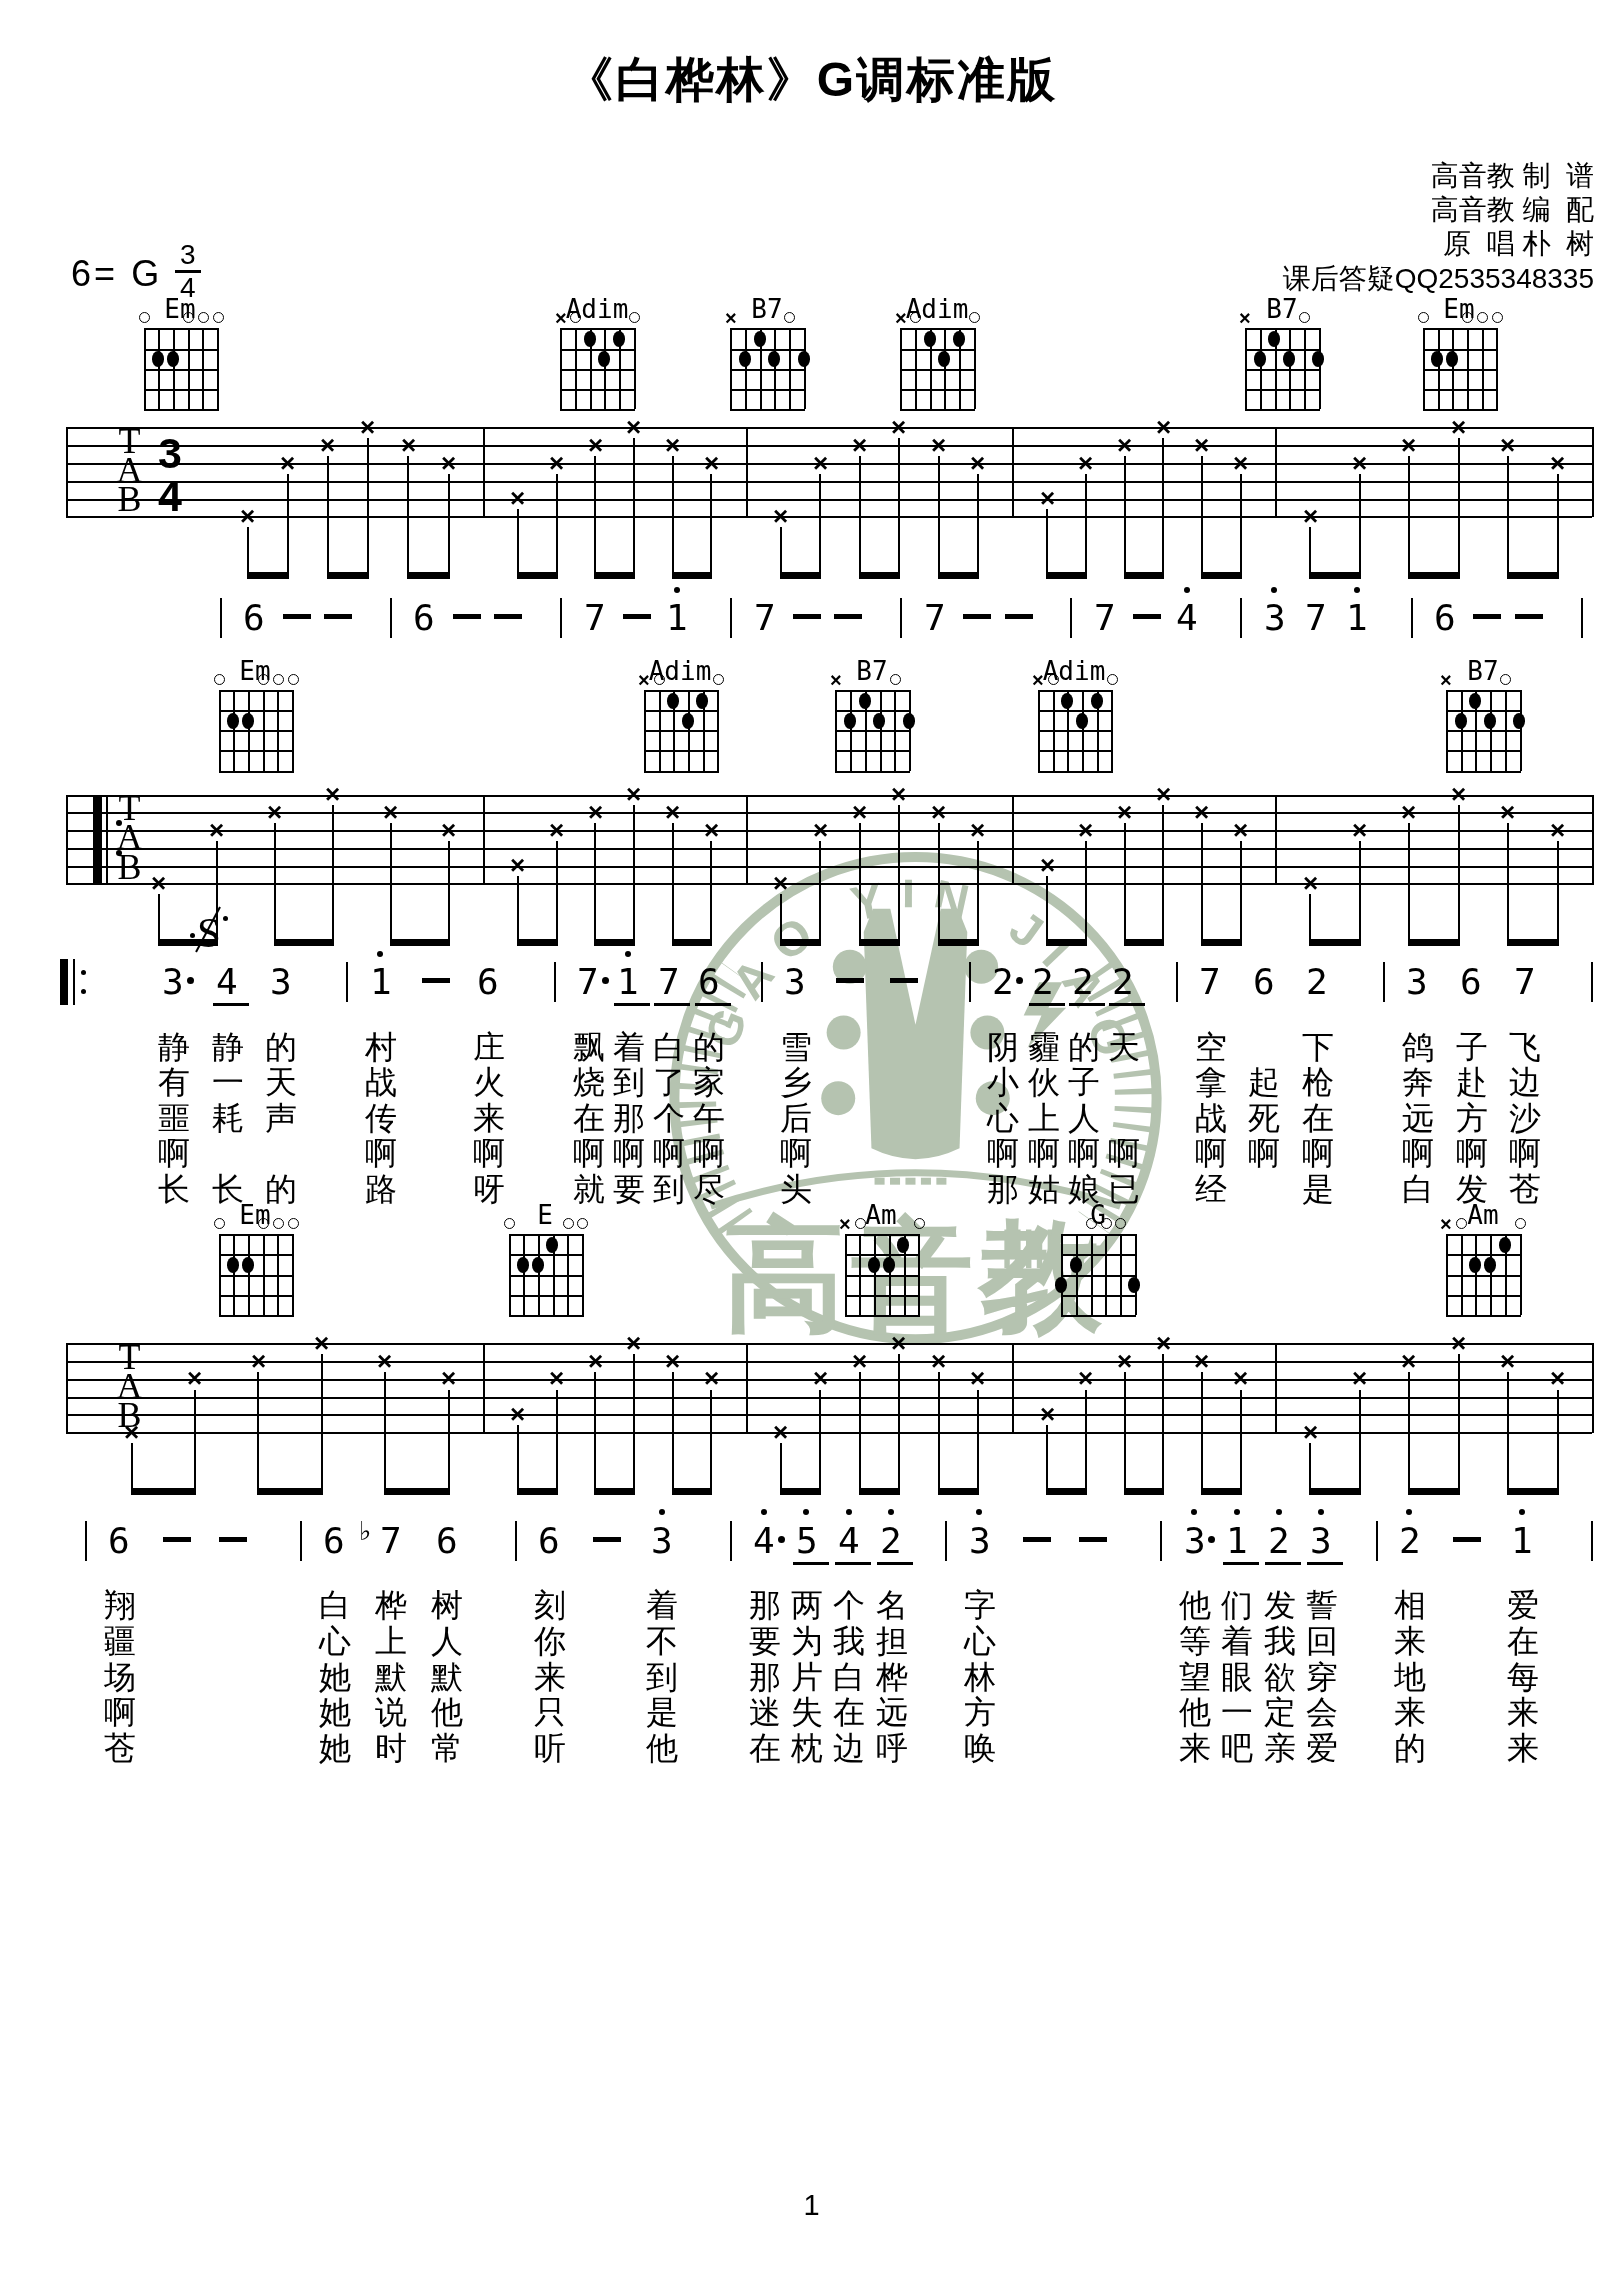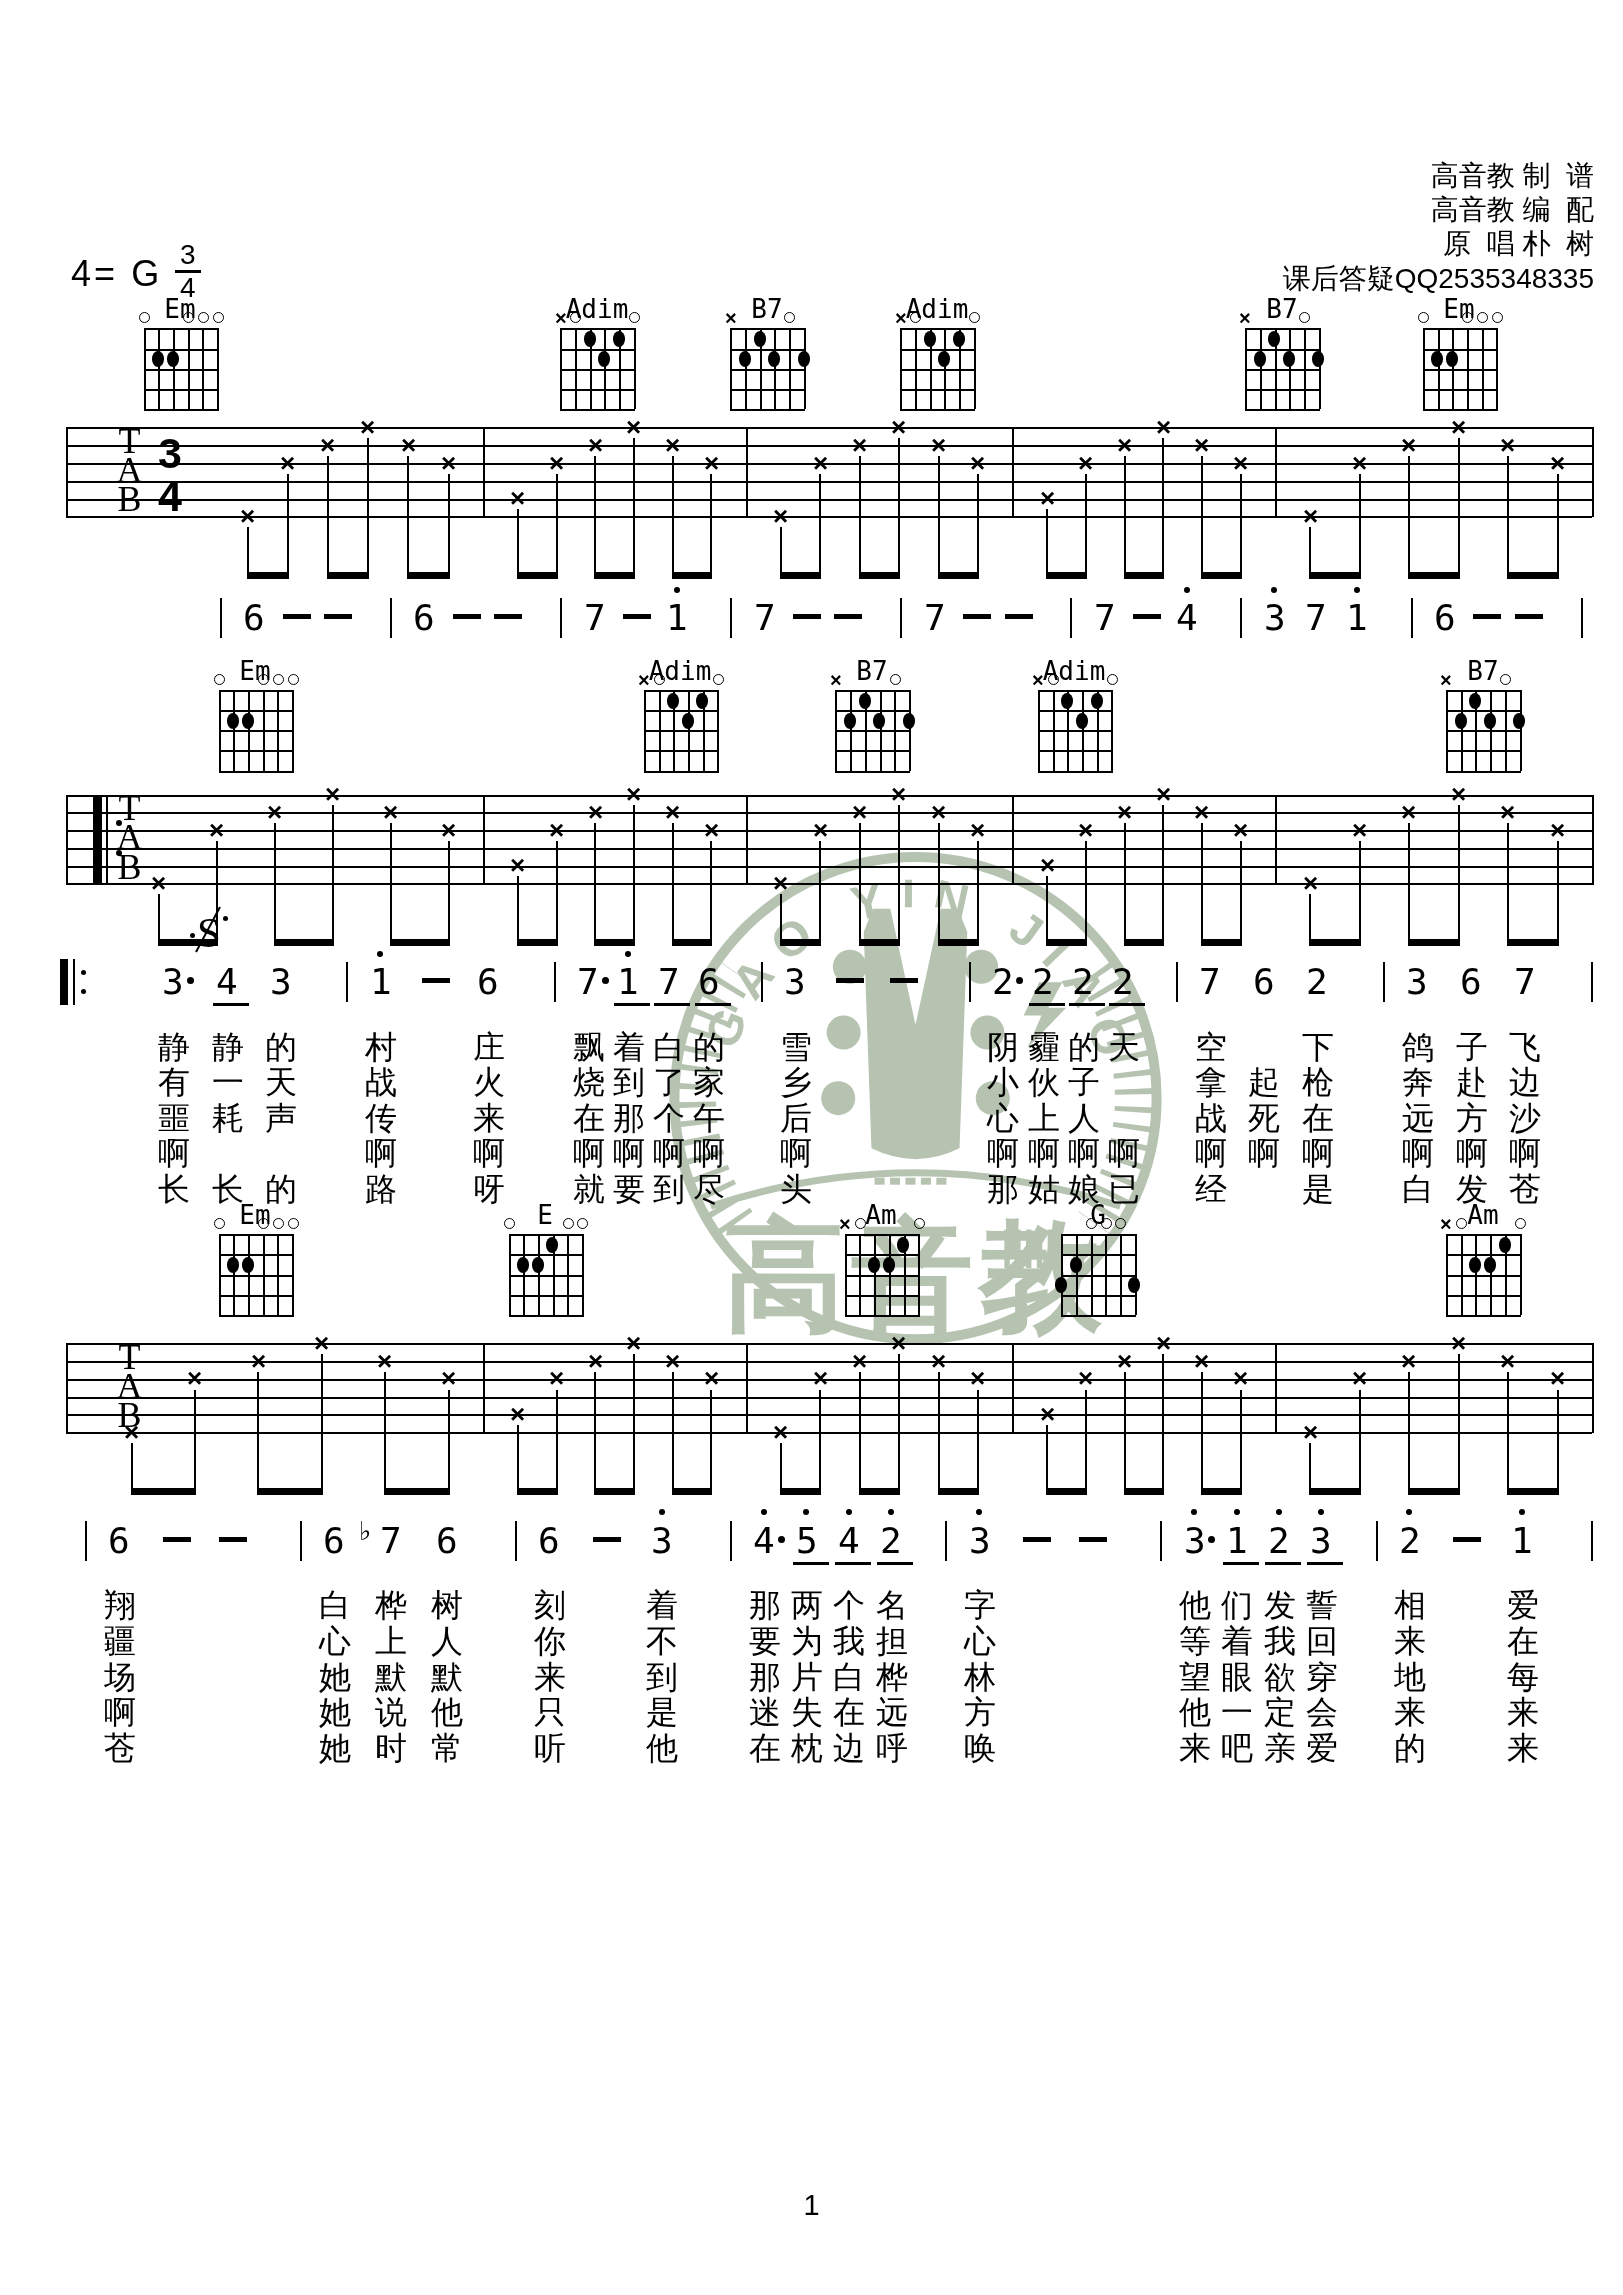--- a/index.html
+++ b/index.html
@@ -54,28 +54,29 @@
         <rect x="514" y="535" width="7" height="50"></rect>
       <rect x="528" y="535" width="7" height="50"></rect>
         <rect x="542" y="535" width="7" height="50"></rect>
       <rect x="556" y="535" width="7" height="50"></rect>
     </g>
     <polygon points="352,118 418,118 385,270" fill="#ffffff"></polygon>
     <text x="385" y="650" text-anchor="middle" fill="#b5c3b0" font-family="Liberation Sans, sans-serif" font-size="158" font-weight="bold" letter-spacing="8">高音教</text>
     <text x="612" y="575" text-anchor="middle" fill="#b5c3b0" font-size="42">★</text>
   </svg>
 
+  <div id="title">《白桦林》G调标准版</div>
 
   <div class="credit" style="top:157px">高音教 制  谱</div>
   <div class="credit" style="top:191px">高音教 编  配</div>
   <div class="credit" style="top:225px">原  唱 朴  树</div>
   <div class="credit" style="top:260px">课后答疑QQ2535348335</div>
 
   <div id="keysig">
-    <span class="pref">4= G</span>
+    <span class="pref">6= G</span>
     <span class="frac">
       <span>3</span>
       <span class="bar"></span>
       <span>4</span>
     </span>
   </div>
 
   <div id="music">
       <div style="position: absolute; left: 118px; top: 294px; width: 124px; text-align: center; font: 26px &quot;DejaVu Sans Mono&quot;, monospace;">Em</div>
       <div style="position: absolute; left: 144px; top: 328px; width: 1.5px; height: 81px; background: rgb(0, 0, 0); line-height: 1;"></div>

